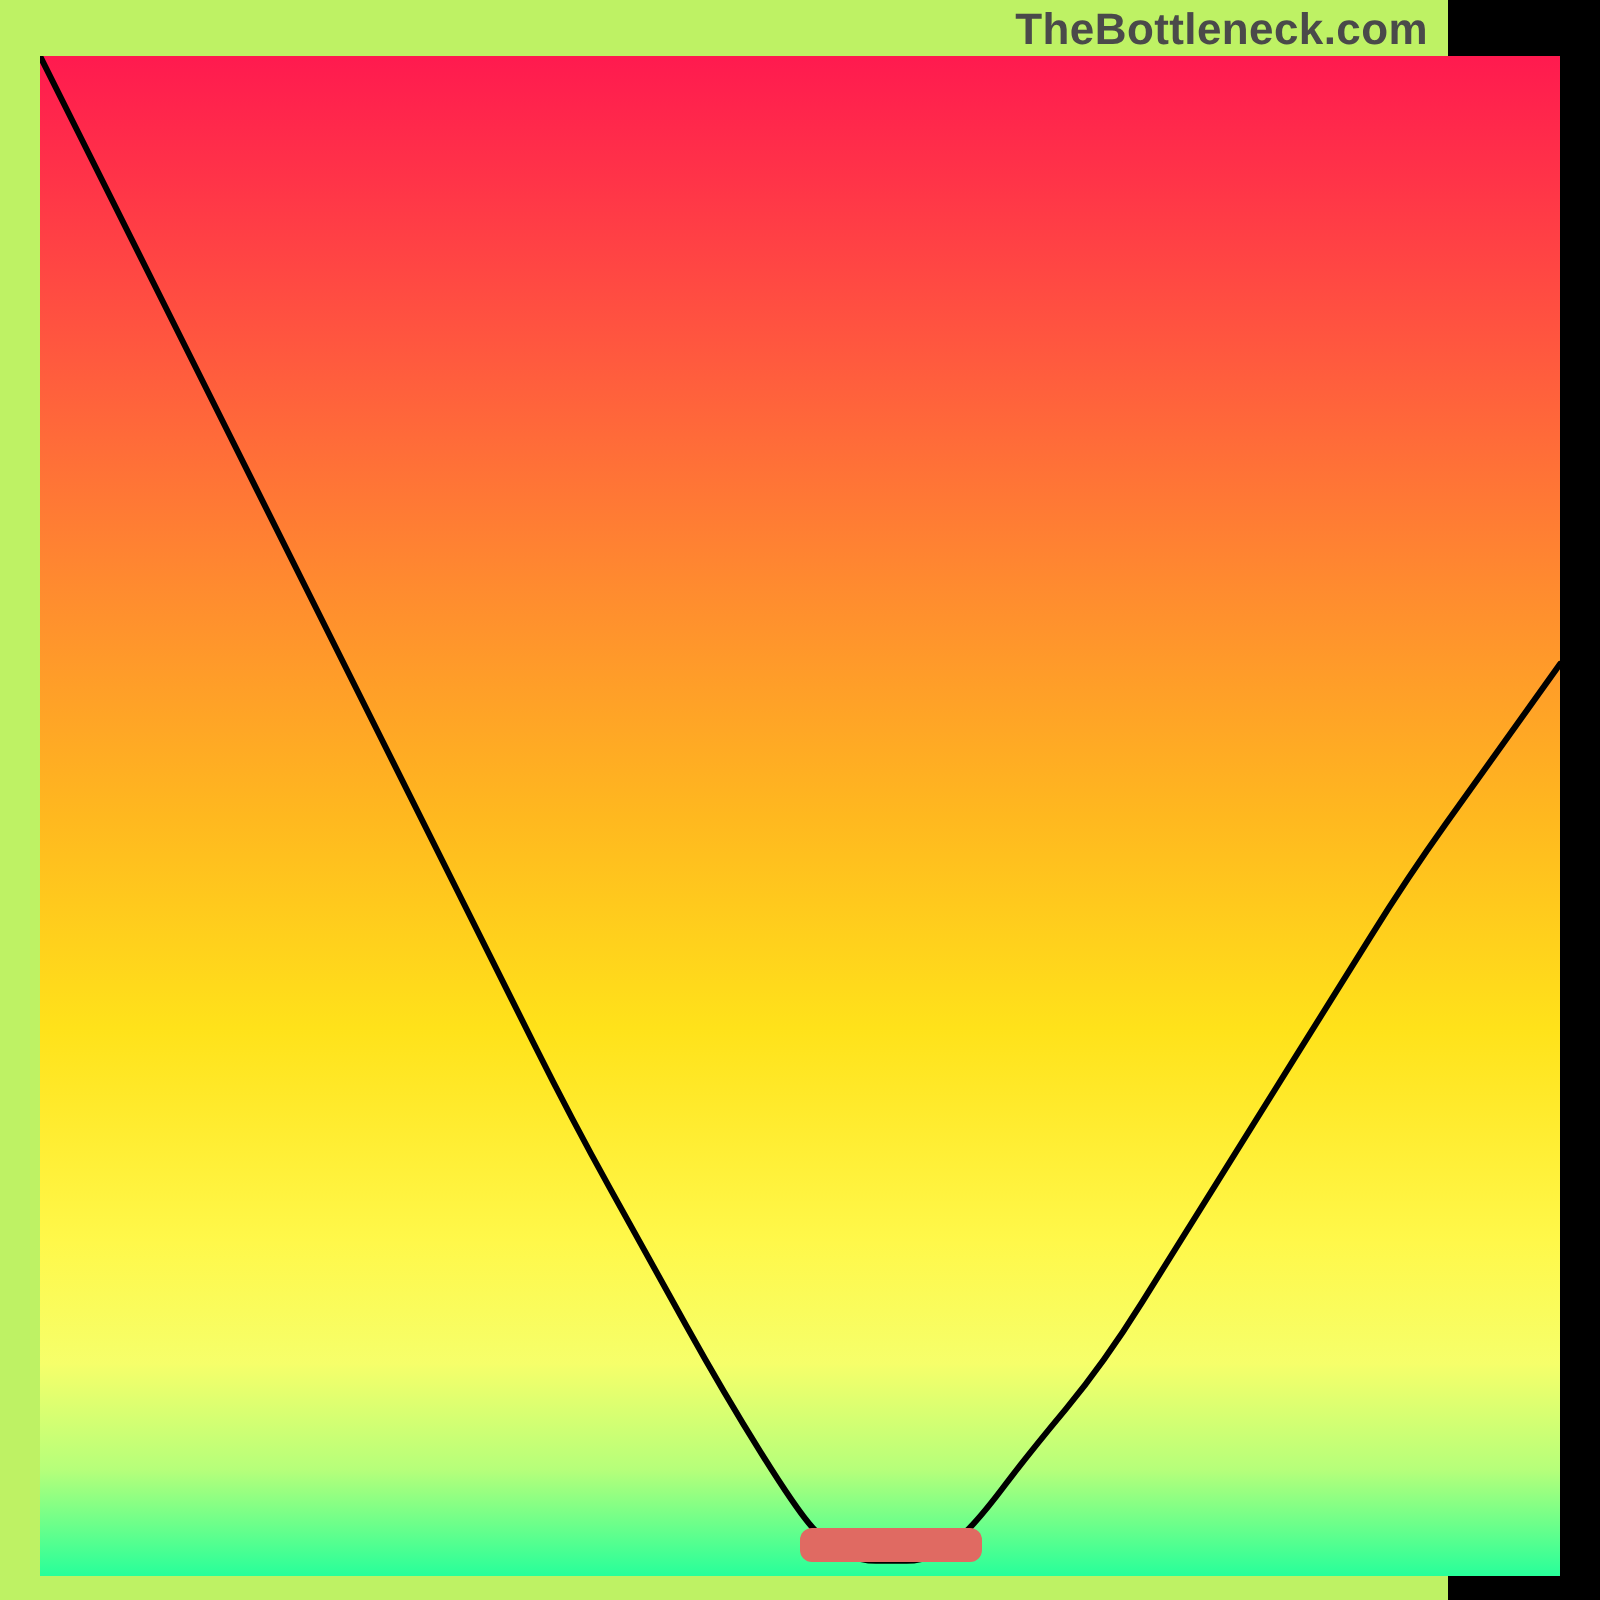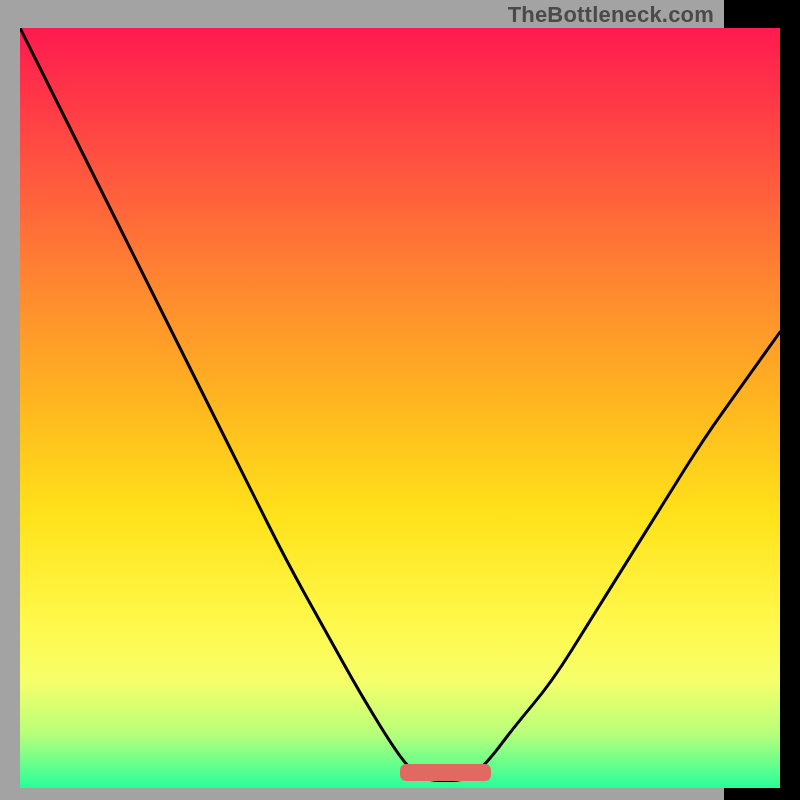--- a/index.html
+++ b/index.html
@@ -8,21 +8,21 @@
     width: 800px;
     height: 800px;
     background: #000;
     overflow: hidden;
     font-family: Arial, Helvetica, sans-serif;
   }
   .frame {
     position: relative;
     width: 724px;
     height: 800px;
-    background: #a3a3a3;
+    background: #bef264;
   }
   .watermark {
     position: absolute;
     top: 2px;
     right: 10px;
     color: #4a4a4a;
     font-size: 22px;
     font-weight: 600;
     letter-spacing: 0.2px;
     z-index: 10;

